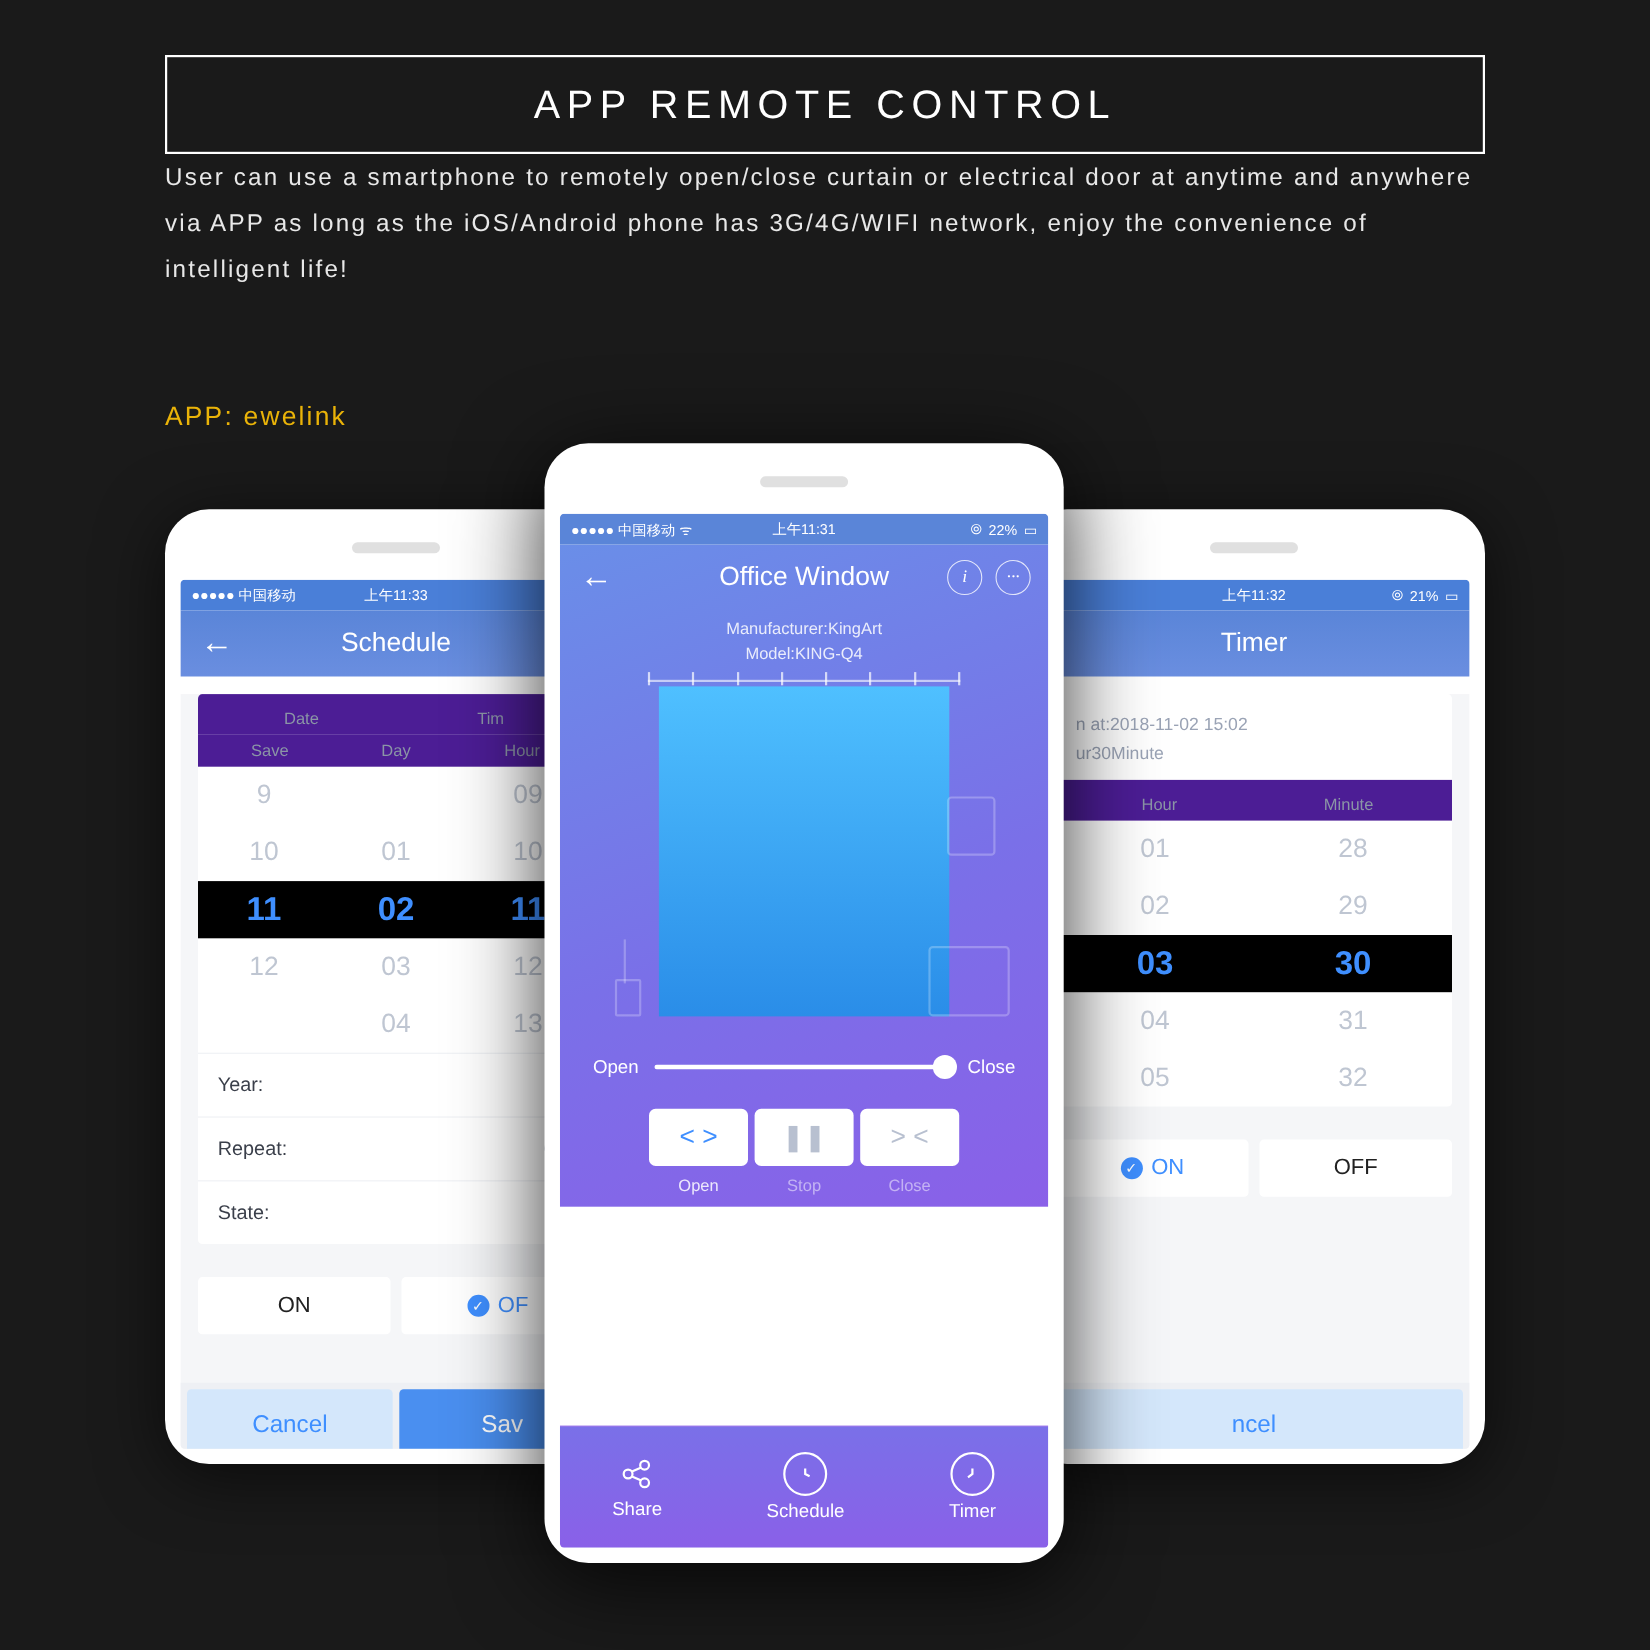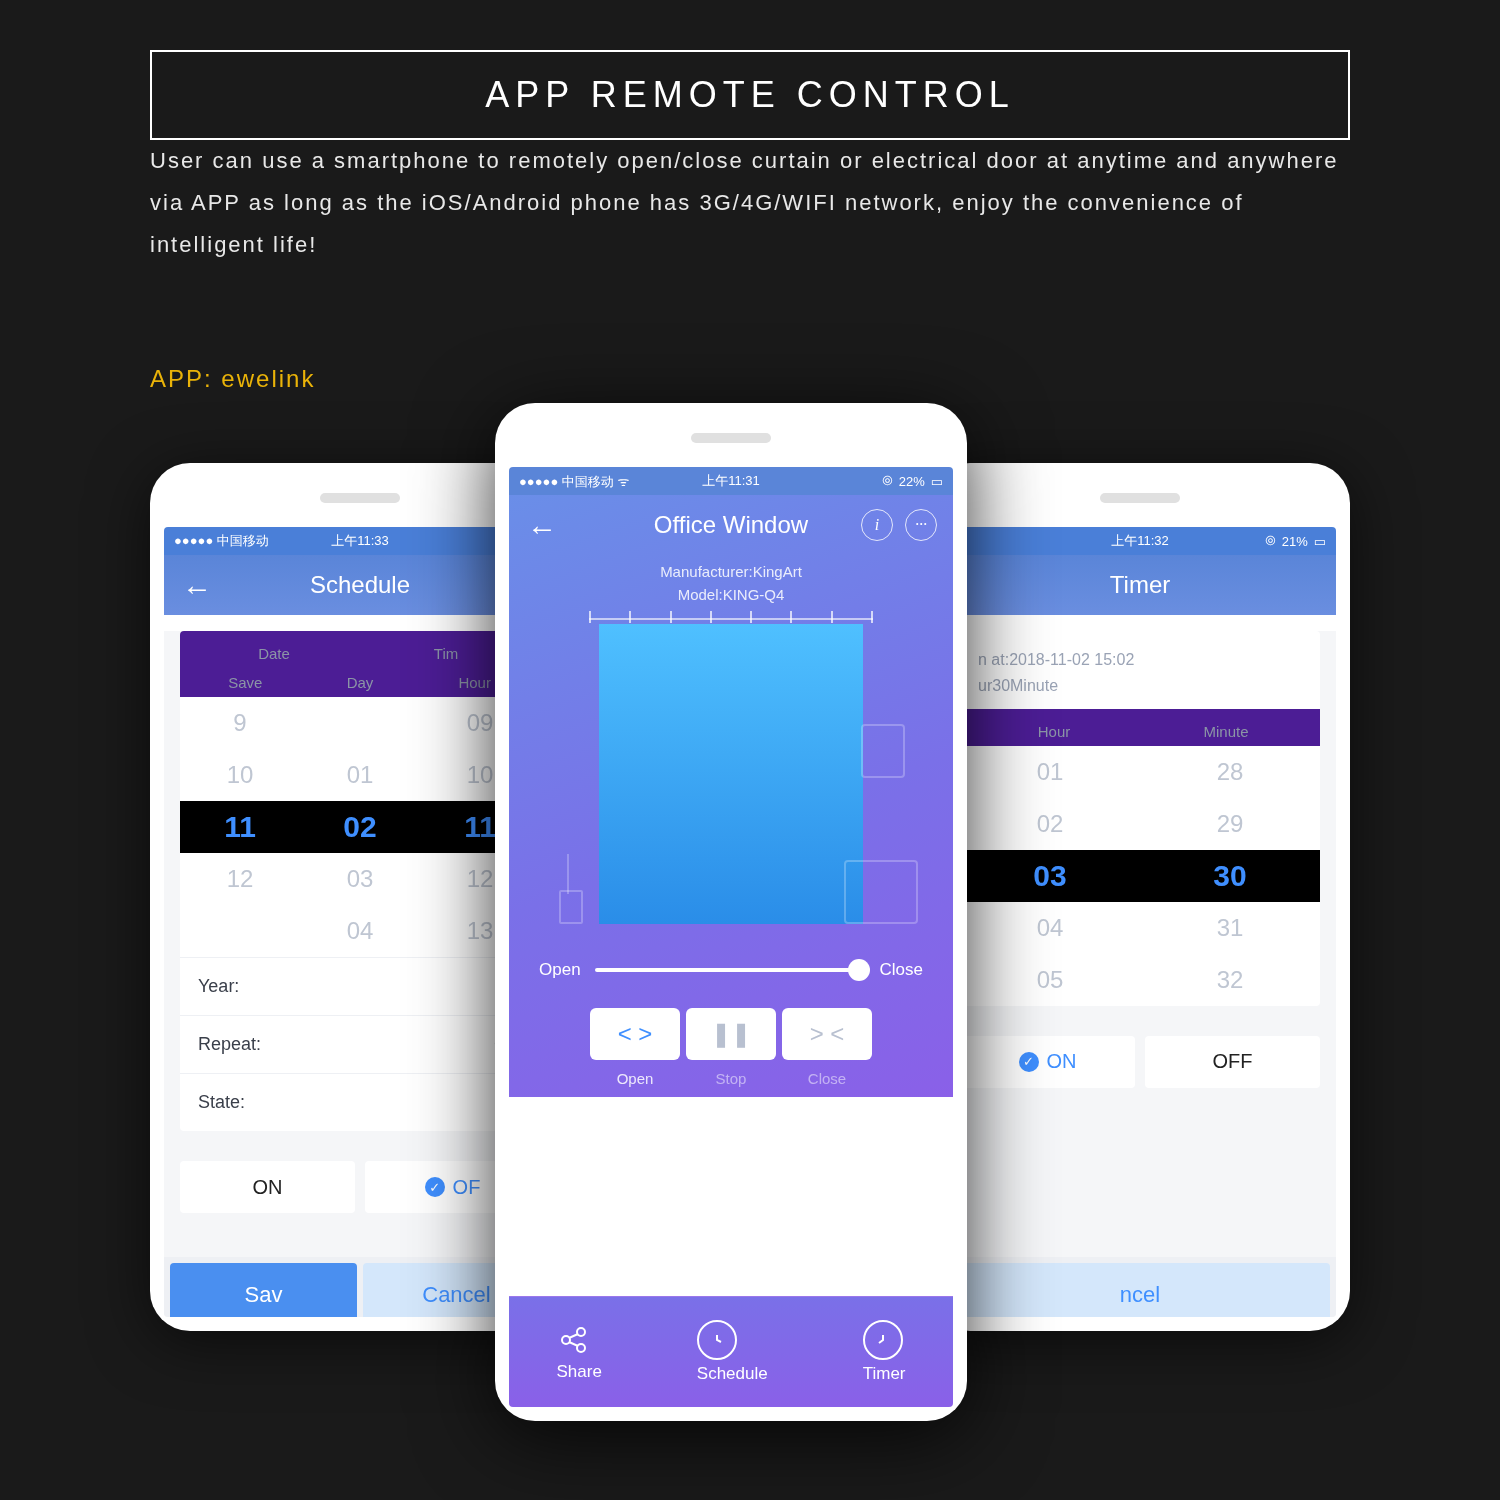--- a/index.html
+++ b/index.html
@@ -42,21 +42,21 @@
   .dresser{right:5px;bottom:20px;width:70px;height:60px}
   .slider-row{display:flex;align-items:center;gap:14px;padding:16px 30px 10px;color:#fff;font-size:17px}
   .slider{flex:1;height:4px;background:#fff;border-radius:2px;position:relative}
   .slider-thumb{position:absolute;right:0;top:50%;transform:translate(4px,-50%);width:22px;height:22px;background:#fff;border-radius:50%}
   .ctrl-buttons{display:flex;gap:6px;justify-content:center;margin:18px 0 10px}
   .ctrl-buttons .cbtn{width:90px;height:52px;background:#fff;border-radius:6px;display:flex;align-items:center;justify-content:center;color:#3f8fff;font-size:24px}
   .ctrl-buttons .cbtn.sec{color:#b8c0d0}
   .ctrl-labels{display:flex;gap:6px;justify-content:center;font-size:15px}
   .ctrl-labels span{width:90px;text-align:center;color:rgba(255,255,255,.85)}
   .tabbar{position:absolute;left:0;right:0;bottom:0;height:110px;background:linear-gradient(180deg,#7a70e8,#8a60e8);display:flex;justify-content:space-around;align-items:center;color:#fff;border-top:1px solid rgba(255,255,255,.15)}
-  .tabbar .tab{display:flex;flex-direction:column;align-items:flex-start;gap:4px;font-size:17px}
+  .tabbar .tab{display:flex;flex-direction:column;align-items:center;gap:4px;font-size:17px}
   .tab-icon{width:36px;height:36px;border:2px solid #fff;border-radius:50%;display:flex;align-items:center;justify-content:center;font-size:18px}
   
   .white-body{background:#f5f6f8;height:calc(100% - 88px);position:relative}
   .section{background:#fff;margin:16px;border-radius:4px;overflow:hidden}
   .headers{display:flex;padding:14px 8px 6px;color:#8b95a6;font-size:15px;background:#4c1d95}
   .col{flex:1;text-align:center}
   .picker{display:flex}
   .picker .pcol{flex:1;text-align:center}
   .prow{height:52px;line-height:52px;font-size:24px;color:#bfc6d2}
   .prow.sel{color:#3f8fff;font-weight:700;font-size:30px;background:#000000}
@@ -145,22 +145,22 @@
           <div class="toggle">
             <div class="tbtn on">
                 <span>ON</span>
               </div>
             <div class="tbtn active">
                 <span class="chk">✓</span>
                 <span>OF</span>
               </div>
           </div>
           <div class="bottom-bar">
+            <div class="bbtn cancel">Cancel</div>
             <div class="bbtn save">Sav</div>
-            <div class="bbtn cancel">Cancel</div>
           </div>
         </div>
       </div>
     </div>
 
     <div class="phone right">
       <div class="speaker"></div>
       <div class="screen">
         <div class="status-bar">
           <span></span>

